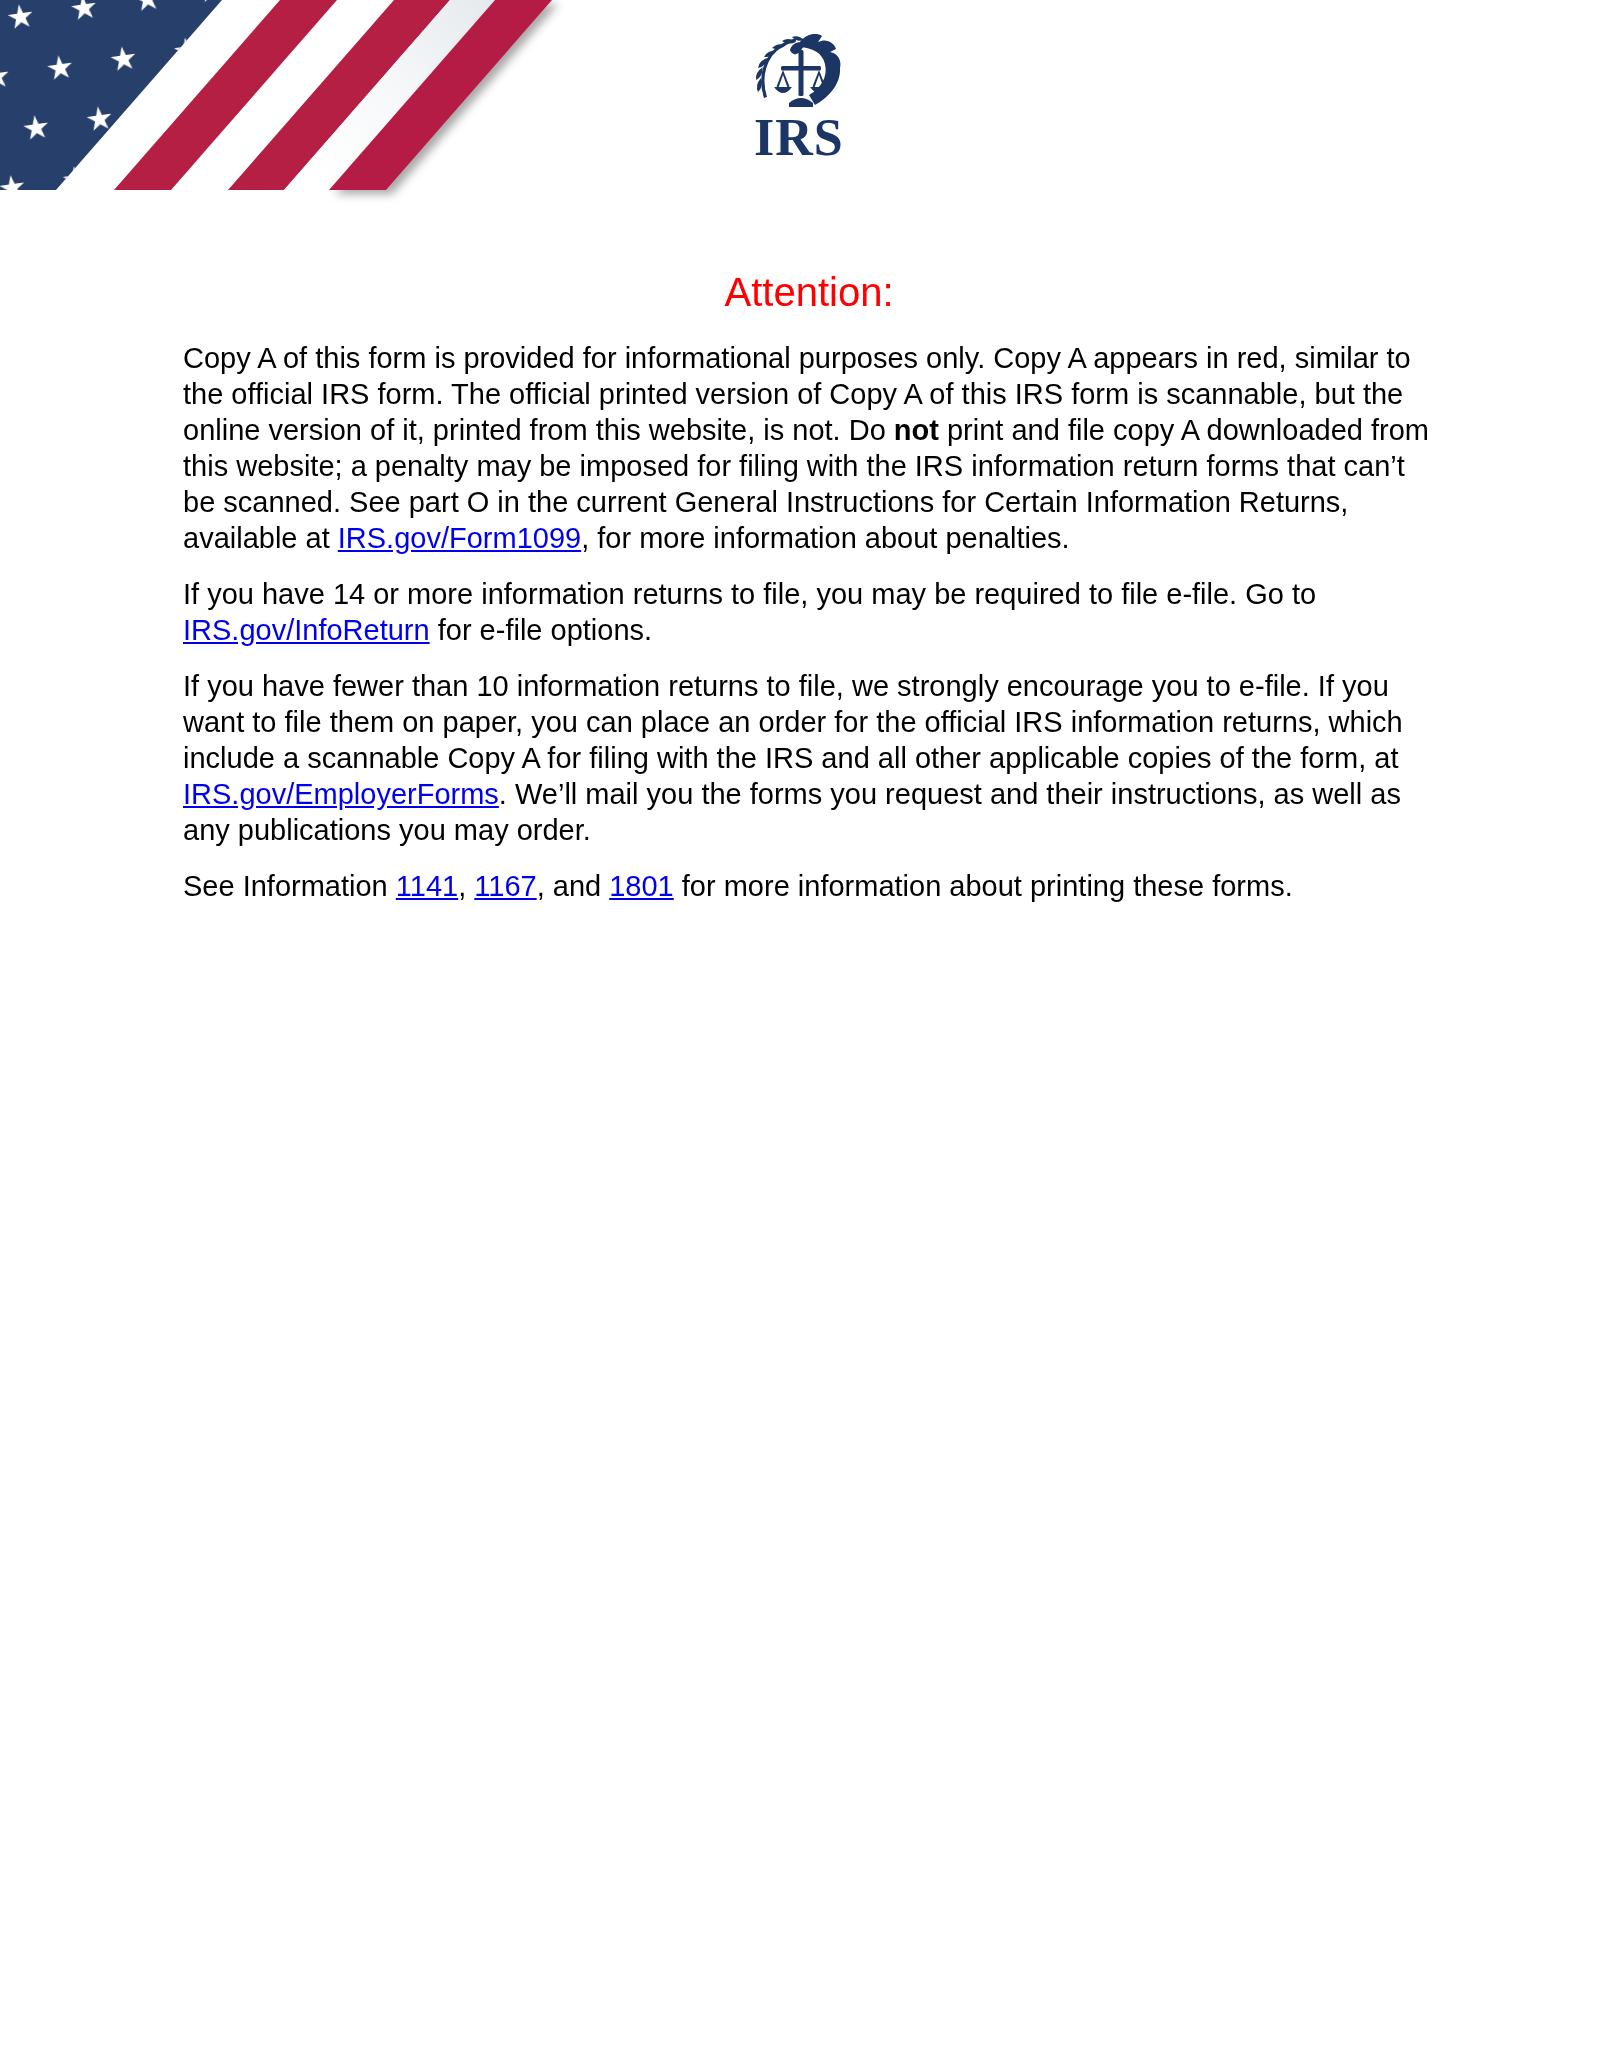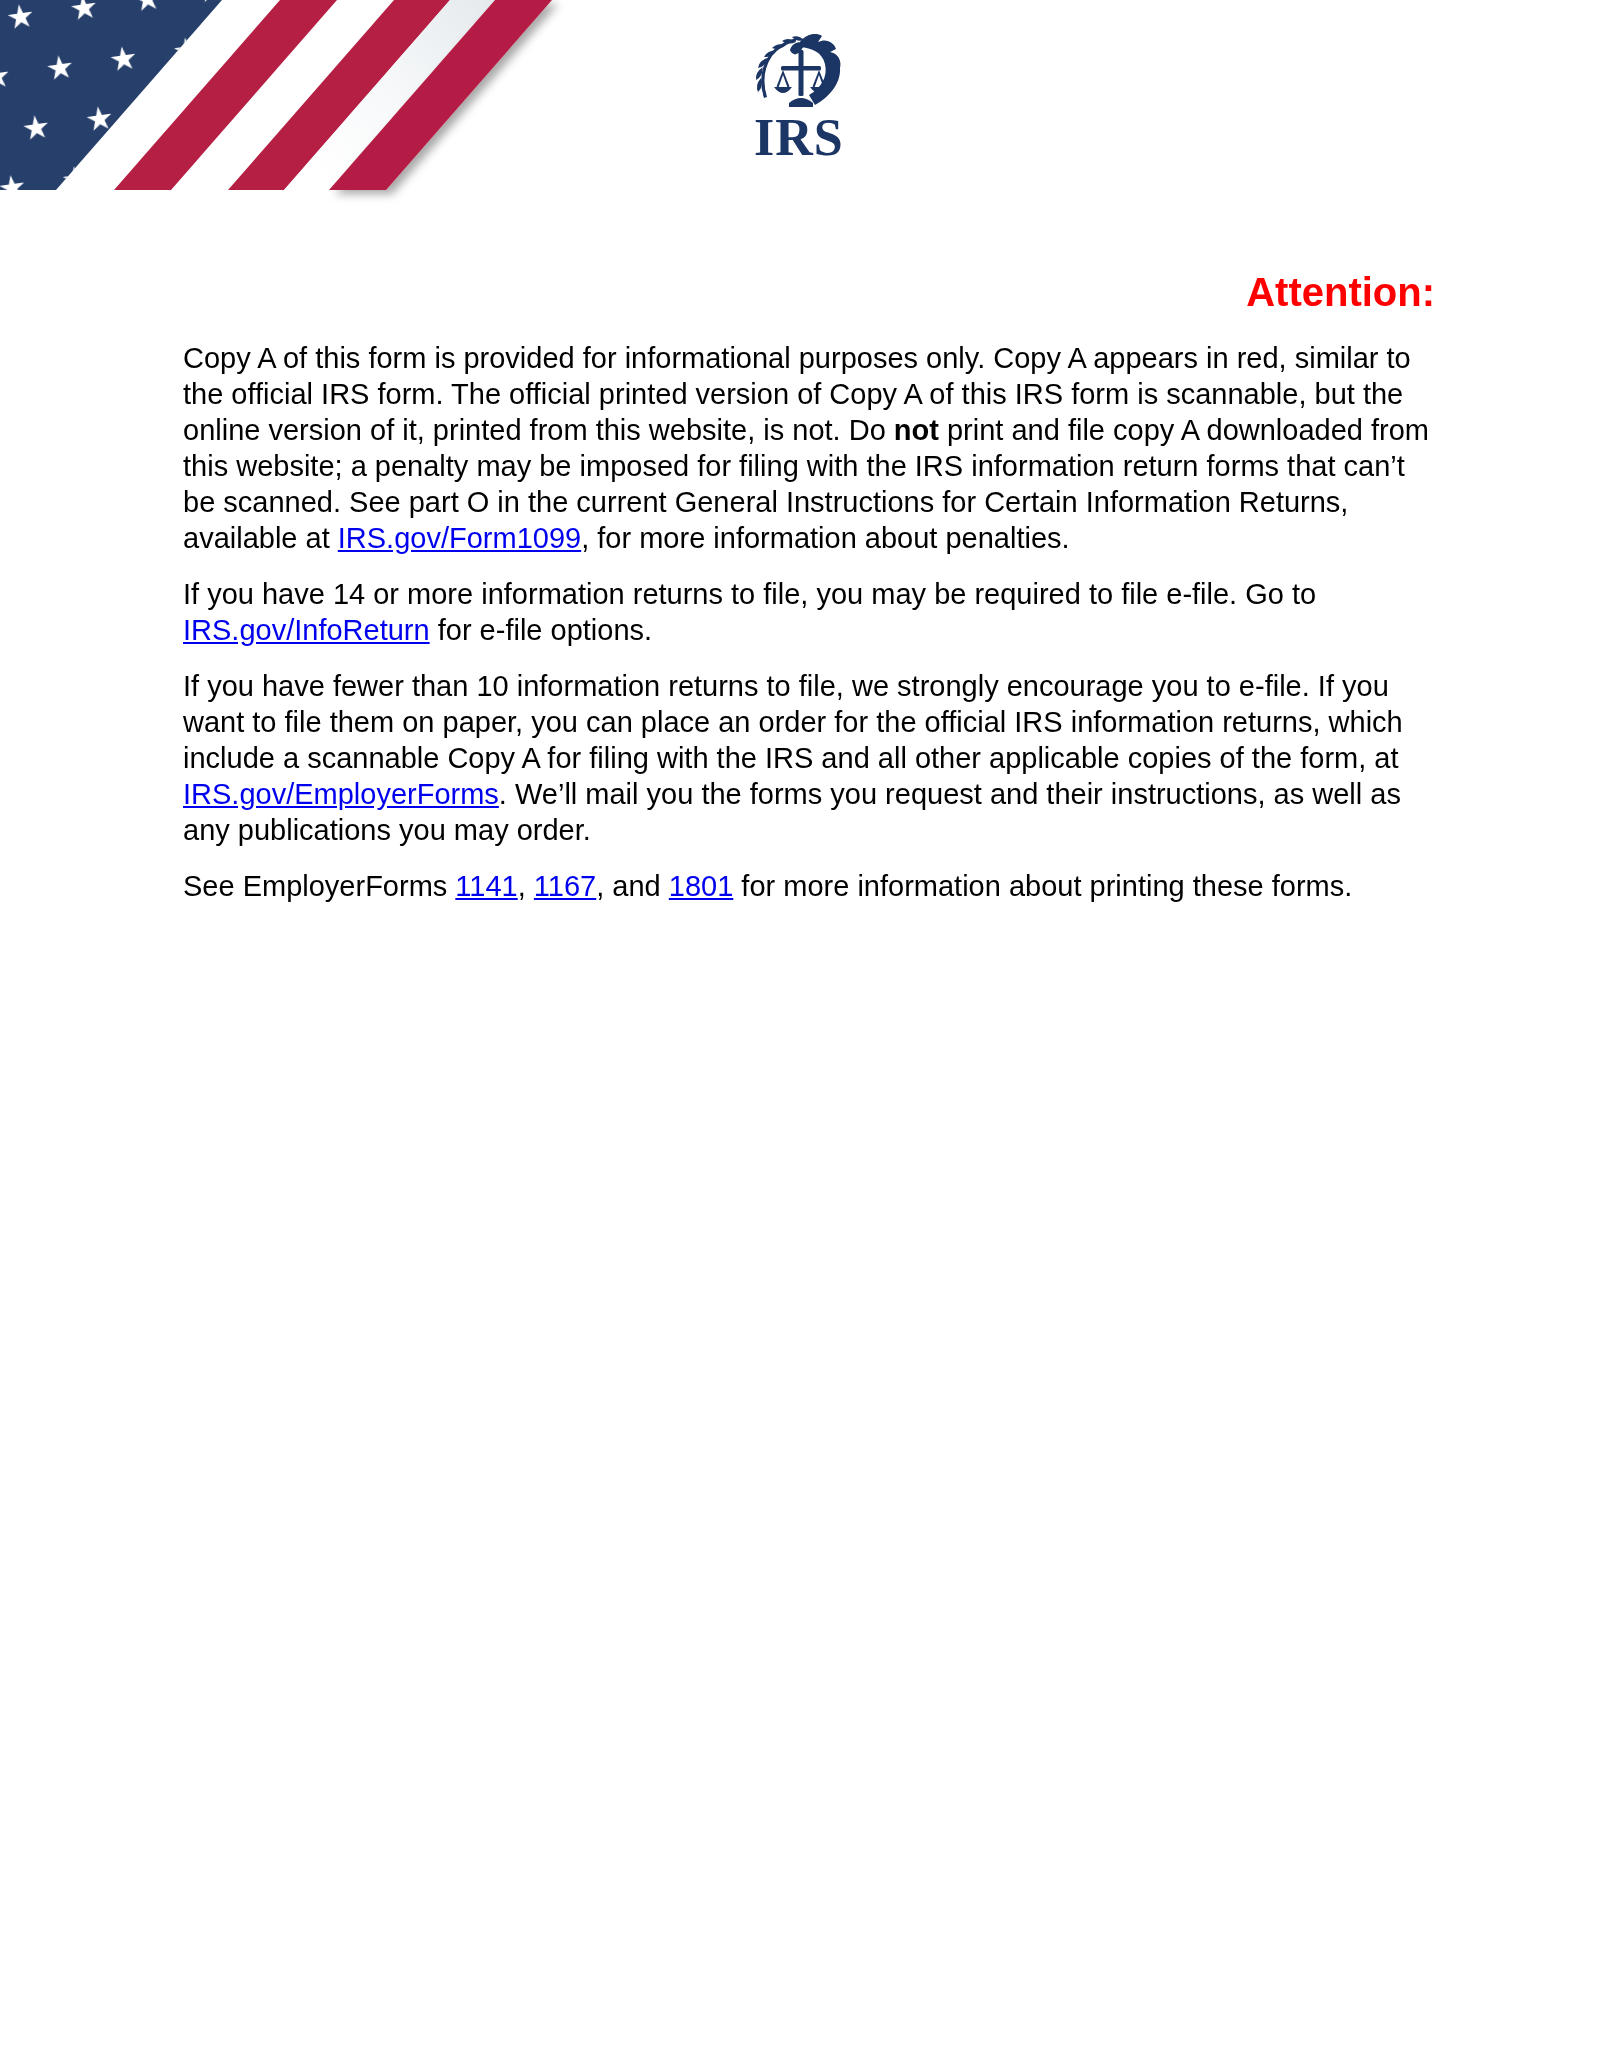--- a/index.html
+++ b/index.html
@@ -24,24 +24,24 @@
     color:var(--logo-navy,#1B3564);
     margin-top:0px;
   }
   .content {
     position:absolute;
     top:269px; left:183px;
     width:1252px;
   }
   .attention {
     margin:0 0 25px 0;
-    text-align:right;
+    text-align:center;
     font-size:40px;
     line-height:46px;
-    font-weight:bold;
+    font-weight:normal;
     color:var(--heading-red,#FF0000);
   }
   .para {
     margin:0 0 20px 0;
     font-size:29px;
     line-height:36px;
   }
   .para b { font-weight:bold; }
   a.link {
     color:var(--link-color,#0000EE);
@@ -119,15 +119,15 @@
   </svg>
   <div class="logo-wordmark">IRS</div>
 </div>
 
 <div class="content">
   <h1 class="attention">Attention:</h1>
   <div>
       <p class="para"><span>Copy A of this form is provided for informational purposes only. Copy A appears in red, similar to the official IRS form. The official printed version of Copy A of this IRS form is scannable, but the online version of it, printed from this website, is not. Do </span><b>not</b><span> print and file copy A downloaded from this website; a penalty may be imposed for filing with the IRS information return forms that can’t be scanned. See part O in the current General Instructions for Certain Information Returns, available at </span><a href="#" class="link">IRS.gov/Form1099</a><span>, for more information about penalties.</span></p>
       <p class="para"><span>If you have 14 or more information returns to file, you may be required to file e-file. Go to </span><a href="#" class="link">IRS.gov/InfoReturn</a><span> for e-file options.</span></p>
       <p class="para"><span>If you have fewer than 10 information returns to file, we strongly encourage you to e-file. If you want to file them on paper, you can place an order for the official IRS information returns, which include a scannable Copy A for filing with the IRS and all other applicable copies of the form, at </span><a href="#" class="link">IRS.gov/EmployerForms</a><span>. We’ll mail you the forms you request and their instructions, as well as any publications you may order.</span></p>
-      <p class="para"><span>See EmployerForms </span><a href="#" class="link">1141</a><span>, </span><a href="#" class="link">1167</a><span>, and </span><a href="#" class="link">1801</a><span> for more information about printing these forms.</span></p>
+      <p class="para"><span>See Information </span><a href="#" class="link">1141</a><span>, </span><a href="#" class="link">1167</a><span>, and </span><a href="#" class="link">1801</a><span> for more information about printing these forms.</span></p>
     </div>
 </div>
 
 </body></html>

